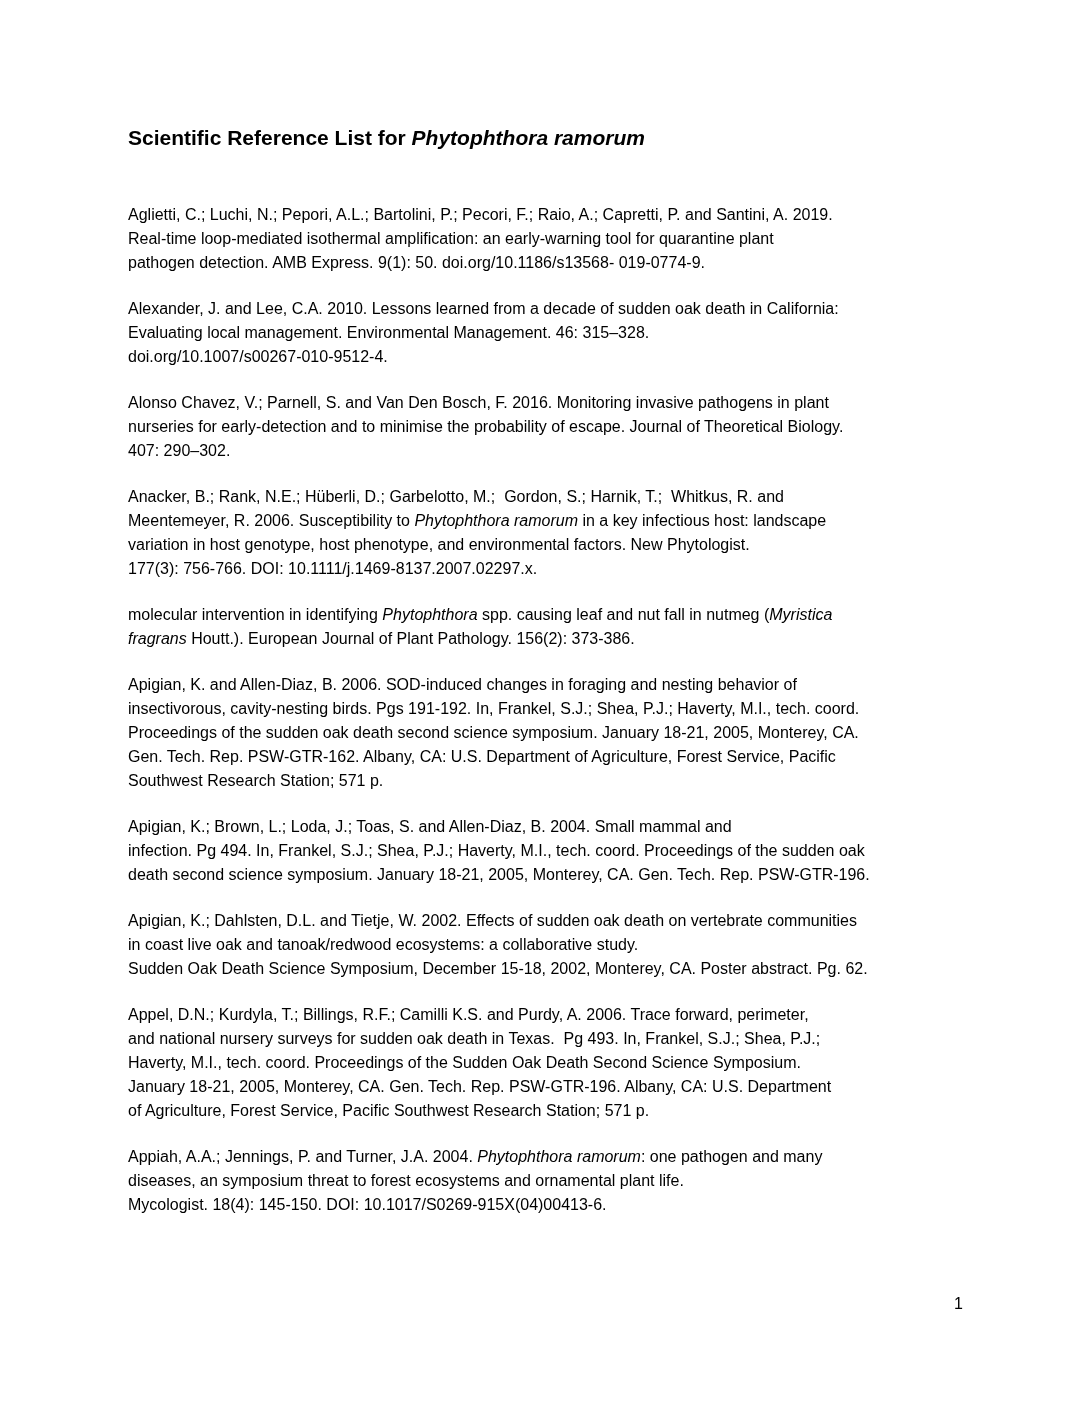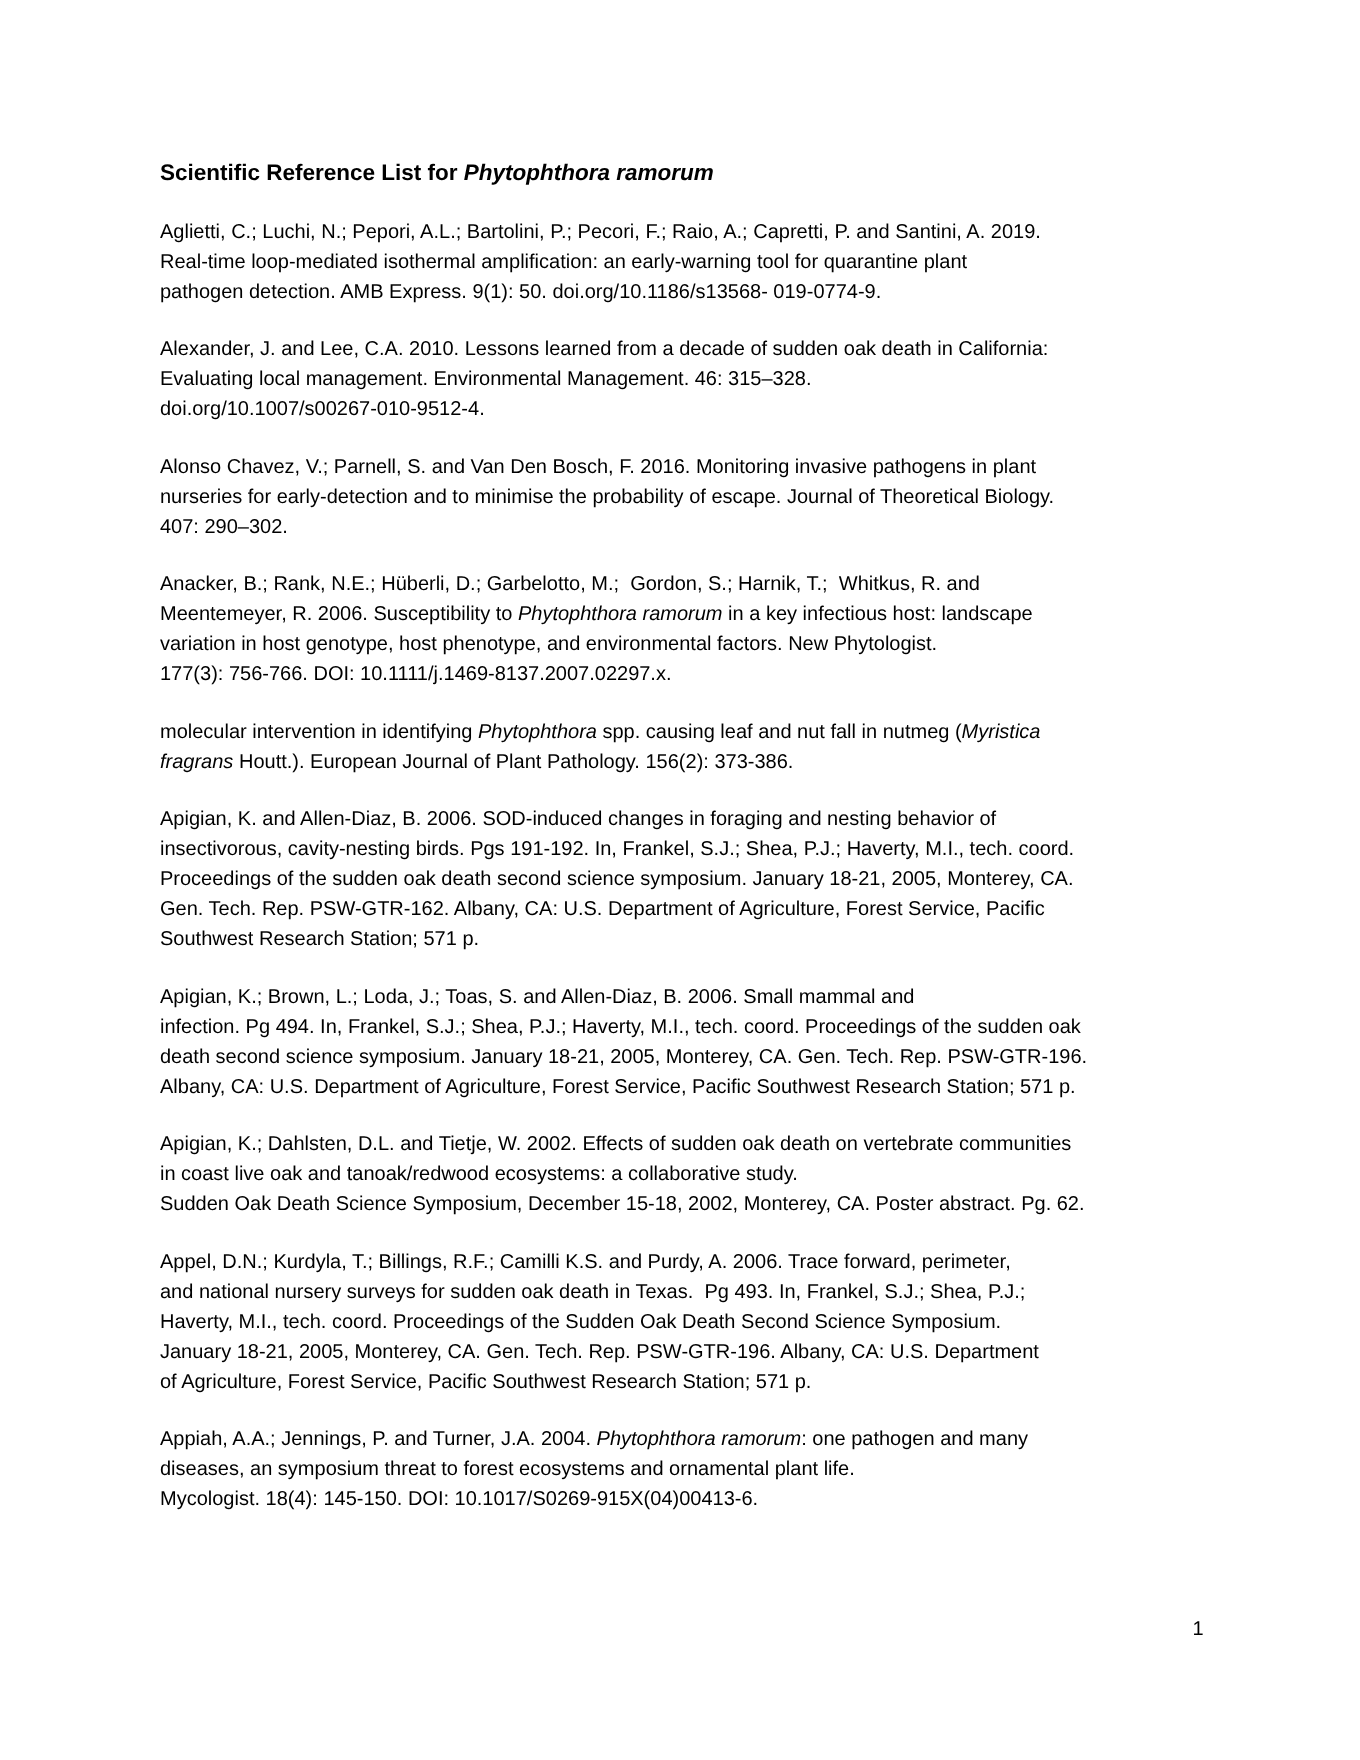--- a/index.html
+++ b/index.html
@@ -15,24 +15,24 @@
     color: #000000;
     overflow: hidden;
   }
   .page-content {
     position: absolute;
     left: 128px;
     top: 126px;
     width: 845px;
   }
   .doc-title {
-    font-size: 18px;
+    font-size: 21px;
     font-weight: bold;
     line-height: 24px;
-    margin: 0 0 24px 0;
+    margin: 0 0 53px 0;
     white-space: pre;
   }
   .ref {
     margin: 16px 0 22px 0;
     font-size: 16px;
     line-height: 24px;
   }
   .line {
     display: block;
     white-space: pre;
@@ -80,24 +80,23 @@
         <span class="line"><span class="it">fragrans</span><span> Houtt.). European Journal of Plant Pathology. 156(2): 373-386.</span></span>
       </p>
       <p class="ref">
         <span class="line"><span>Apigian, K. and Allen-Diaz, B. 2006. SOD-induced changes in foraging and nesting behavior of</span></span>
         <span class="line"><span>insectivorous, cavity-nesting birds. Pgs 191-192. In, Frankel, S.J.; Shea, P.J.; Haverty, M.I., tech. coord.</span></span>
         <span class="line"><span>Proceedings of the sudden oak death second science symposium. January 18-21, 2005, Monterey, CA.</span></span>
         <span class="line"><span>Gen. Tech. Rep. PSW-GTR-162. Albany, CA: U.S. Department of Agriculture, Forest Service, Pacific</span></span>
         <span class="line"><span>Southwest Research Station; 571 p.</span></span>
       </p>
       <p class="ref">
-        <span class="line"><span>Apigian, K.; Brown, L.; Loda, J.; Toas, S. and Allen-Diaz, B. 2006. Small mammal and</span></span>
+        <span class="line"><span>Apigian, K.; Brown, L.; Loda, J.; Toas, S. and Allen-Diaz, B. 2004. Small mammal and</span></span>
         <span class="line"><span>infection. Pg 494. In, Frankel, S.J.; Shea, P.J.; Haverty, M.I., tech. coord. Proceedings of the sudden oak</span></span>
         <span class="line"><span>death second science symposium. January 18-21, 2005, Monterey, CA. Gen. Tech. Rep. PSW-GTR-196.</span></span>
-        <span class="line"><span>Albany, CA: U.S. Department of Agriculture, Forest Service, Pacific Southwest Research Station; 571 p.</span></span>
       </p>
       <p class="ref">
         <span class="line"><span>Apigian, K.; Dahlsten, D.L. and Tietje, W. 2002. Effects of sudden oak death on vertebrate communities</span></span>
         <span class="line"><span>in coast live oak and tanoak/redwood ecosystems: a collaborative study.</span></span>
         <span class="line"><span>Sudden Oak Death Science Symposium, December 15-18, 2002, Monterey, CA. Poster abstract. Pg. 62.</span></span>
       </p>
       <p class="ref">
         <span class="line"><span>Appel, D.N.; Kurdyla, T.; Billings, R.F.; Camilli K.S. and Purdy, A. 2006. Trace forward, perimeter,</span></span>
         <span class="line"><span>and national nursery surveys for sudden oak death in Texas.  Pg 493. In, Frankel, S.J.; Shea, P.J.;</span></span>
         <span class="line"><span>Haverty, M.I., tech. coord. Proceedings of the Sudden Oak Death Second Science Symposium.</span></span>

